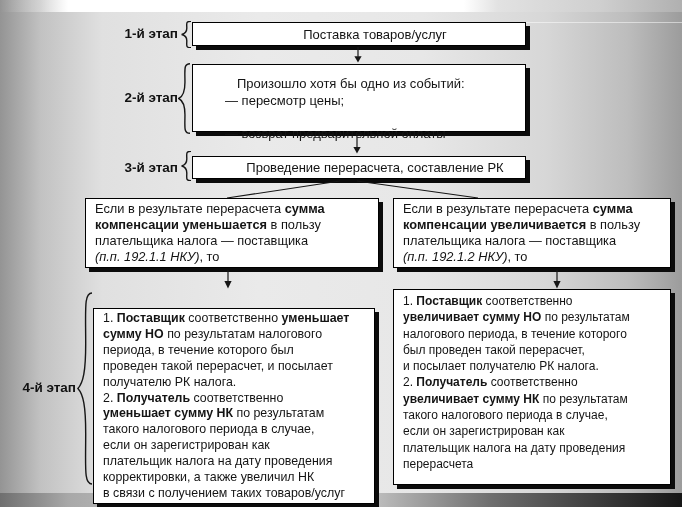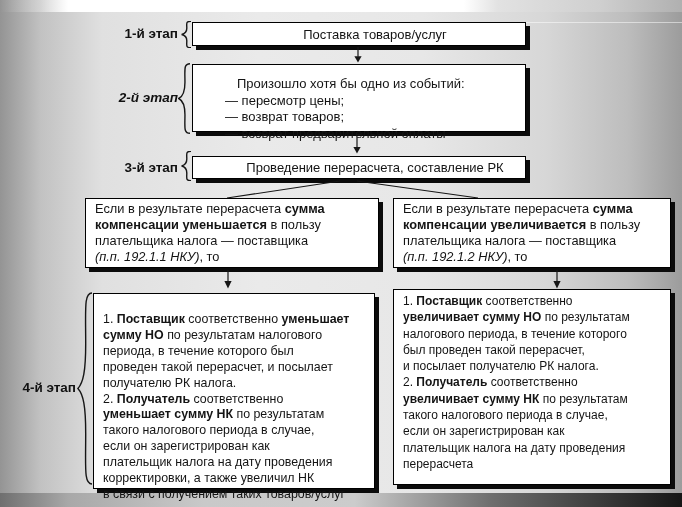--- a/index.html
+++ b/index.html
@@ -16,25 +16,25 @@
 
   .box{position:absolute;background:var(--box_bg,#fff);border:1.5px solid var(--box_border,#000);
     box-shadow:4px 4px 0 var(--box_shadow,#0b0b0b);box-sizing:border-box;color:var(--text,#141414);}
   .center{display:flex;align-items:center;justify-content:center;text-align:center;padding-left:32px;}
 
   .bx1{left:192px;top:22px;width:334px;height:24px;font-size:13px;}
   .bx2{left:192px;top:64px;width:334px;height:68px;font-size:13px;line-height:16.6px;padding:11px 4px 0 32px;text-indent:12px;}
   .bx3{left:192px;top:156px;width:334px;height:23px;font-size:13px;}
   .brL{left:85px;top:198px;width:294px;height:70px;font-size:12.8px;line-height:16.1px;padding:2px 6px 0 9px;}
   .brR{left:393px;top:198px;width:278px;height:70px;font-size:12.8px;line-height:16.1px;padding:2px 6px 0 9px;}
-  .s4L{left:93px;top:293px;width:282px;height:196px;font-size:12.4px;line-height:15.9px;padding:18px 4px 0 9px;}
+  .s4L{left:93px;top:308px;width:282px;height:196px;font-size:12.4px;line-height:15.9px;padding:2px 4px 0 9px;}
   .s4R{left:393px;top:289px;width:278px;height:196px;font-size:12px;line-height:16.3px;padding:3px 4px 0 9px;}
 
   .stage-label{position:absolute;font-weight:bold;font-size:13.5px;color:#111;text-align:right;width:70px;white-space:nowrap;}
-  .lb1{left:108px;top:26px;} .lb2{left:108px;top:90px;font-style:italic;}
+  .lb1{left:108px;top:26px;} .lb2{left:108px;top:90px;}
   .lb3{left:108px;top:160px;} .lb4{left:6px;top:380px;}
 
   .brace{position:absolute;display:block;}
   .brace path{fill:none;stroke:var(--line,#161616);stroke-width:1.4;}
   .b1{left:181px;top:21px;width:10px;height:27px;}
   .b2{left:178px;top:63px;width:12px;height:71px;}
   .b3{left:181px;top:151px;width:10px;height:30px;}
   .b4{left:77px;top:291px;width:15px;height:195px;}
 
   .arrow{position:absolute;display:block;}
@@ -77,21 +77,21 @@
   <div class="box bx1 center">
     <span>Поставка товаров/услуг</span>
   </div>
 
   <svg class="arrow a1" viewBox="0 0 12 18" preserveAspectRatio="none">
     <line x1="6" y1="0" x2="6" y2="11"></line>
       <polygon points="2.4,10.5 9.6,10.5 6,17.5"></polygon>
   </svg>
 
   <div class="box bx2">
-    <div><span>Произошло хотя бы одно из событий:</span><br><span>— пересмотр цены;</span><br><span>— возврат товаров;</span><br><span>— возврат предварительной оплаты</span></div>
+    <div><span>Произошло хотя бы одно из событий:</span><br><span>— пересмотр цены;</span><br><br><span>— возврат предварительной оплаты</span></div>
   </div>
 
   <svg class="arrow a2" viewBox="0 0 12 18" preserveAspectRatio="none">
     <line x1="6" y1="0" x2="6" y2="11"></line>
       <polygon points="2.4,10.5 9.6,10.5 6,17.5"></polygon>
   </svg>
 
   <div class="box bx3 center">
     <span>Проведение перерасчета, составление РК</span>
   </div>

